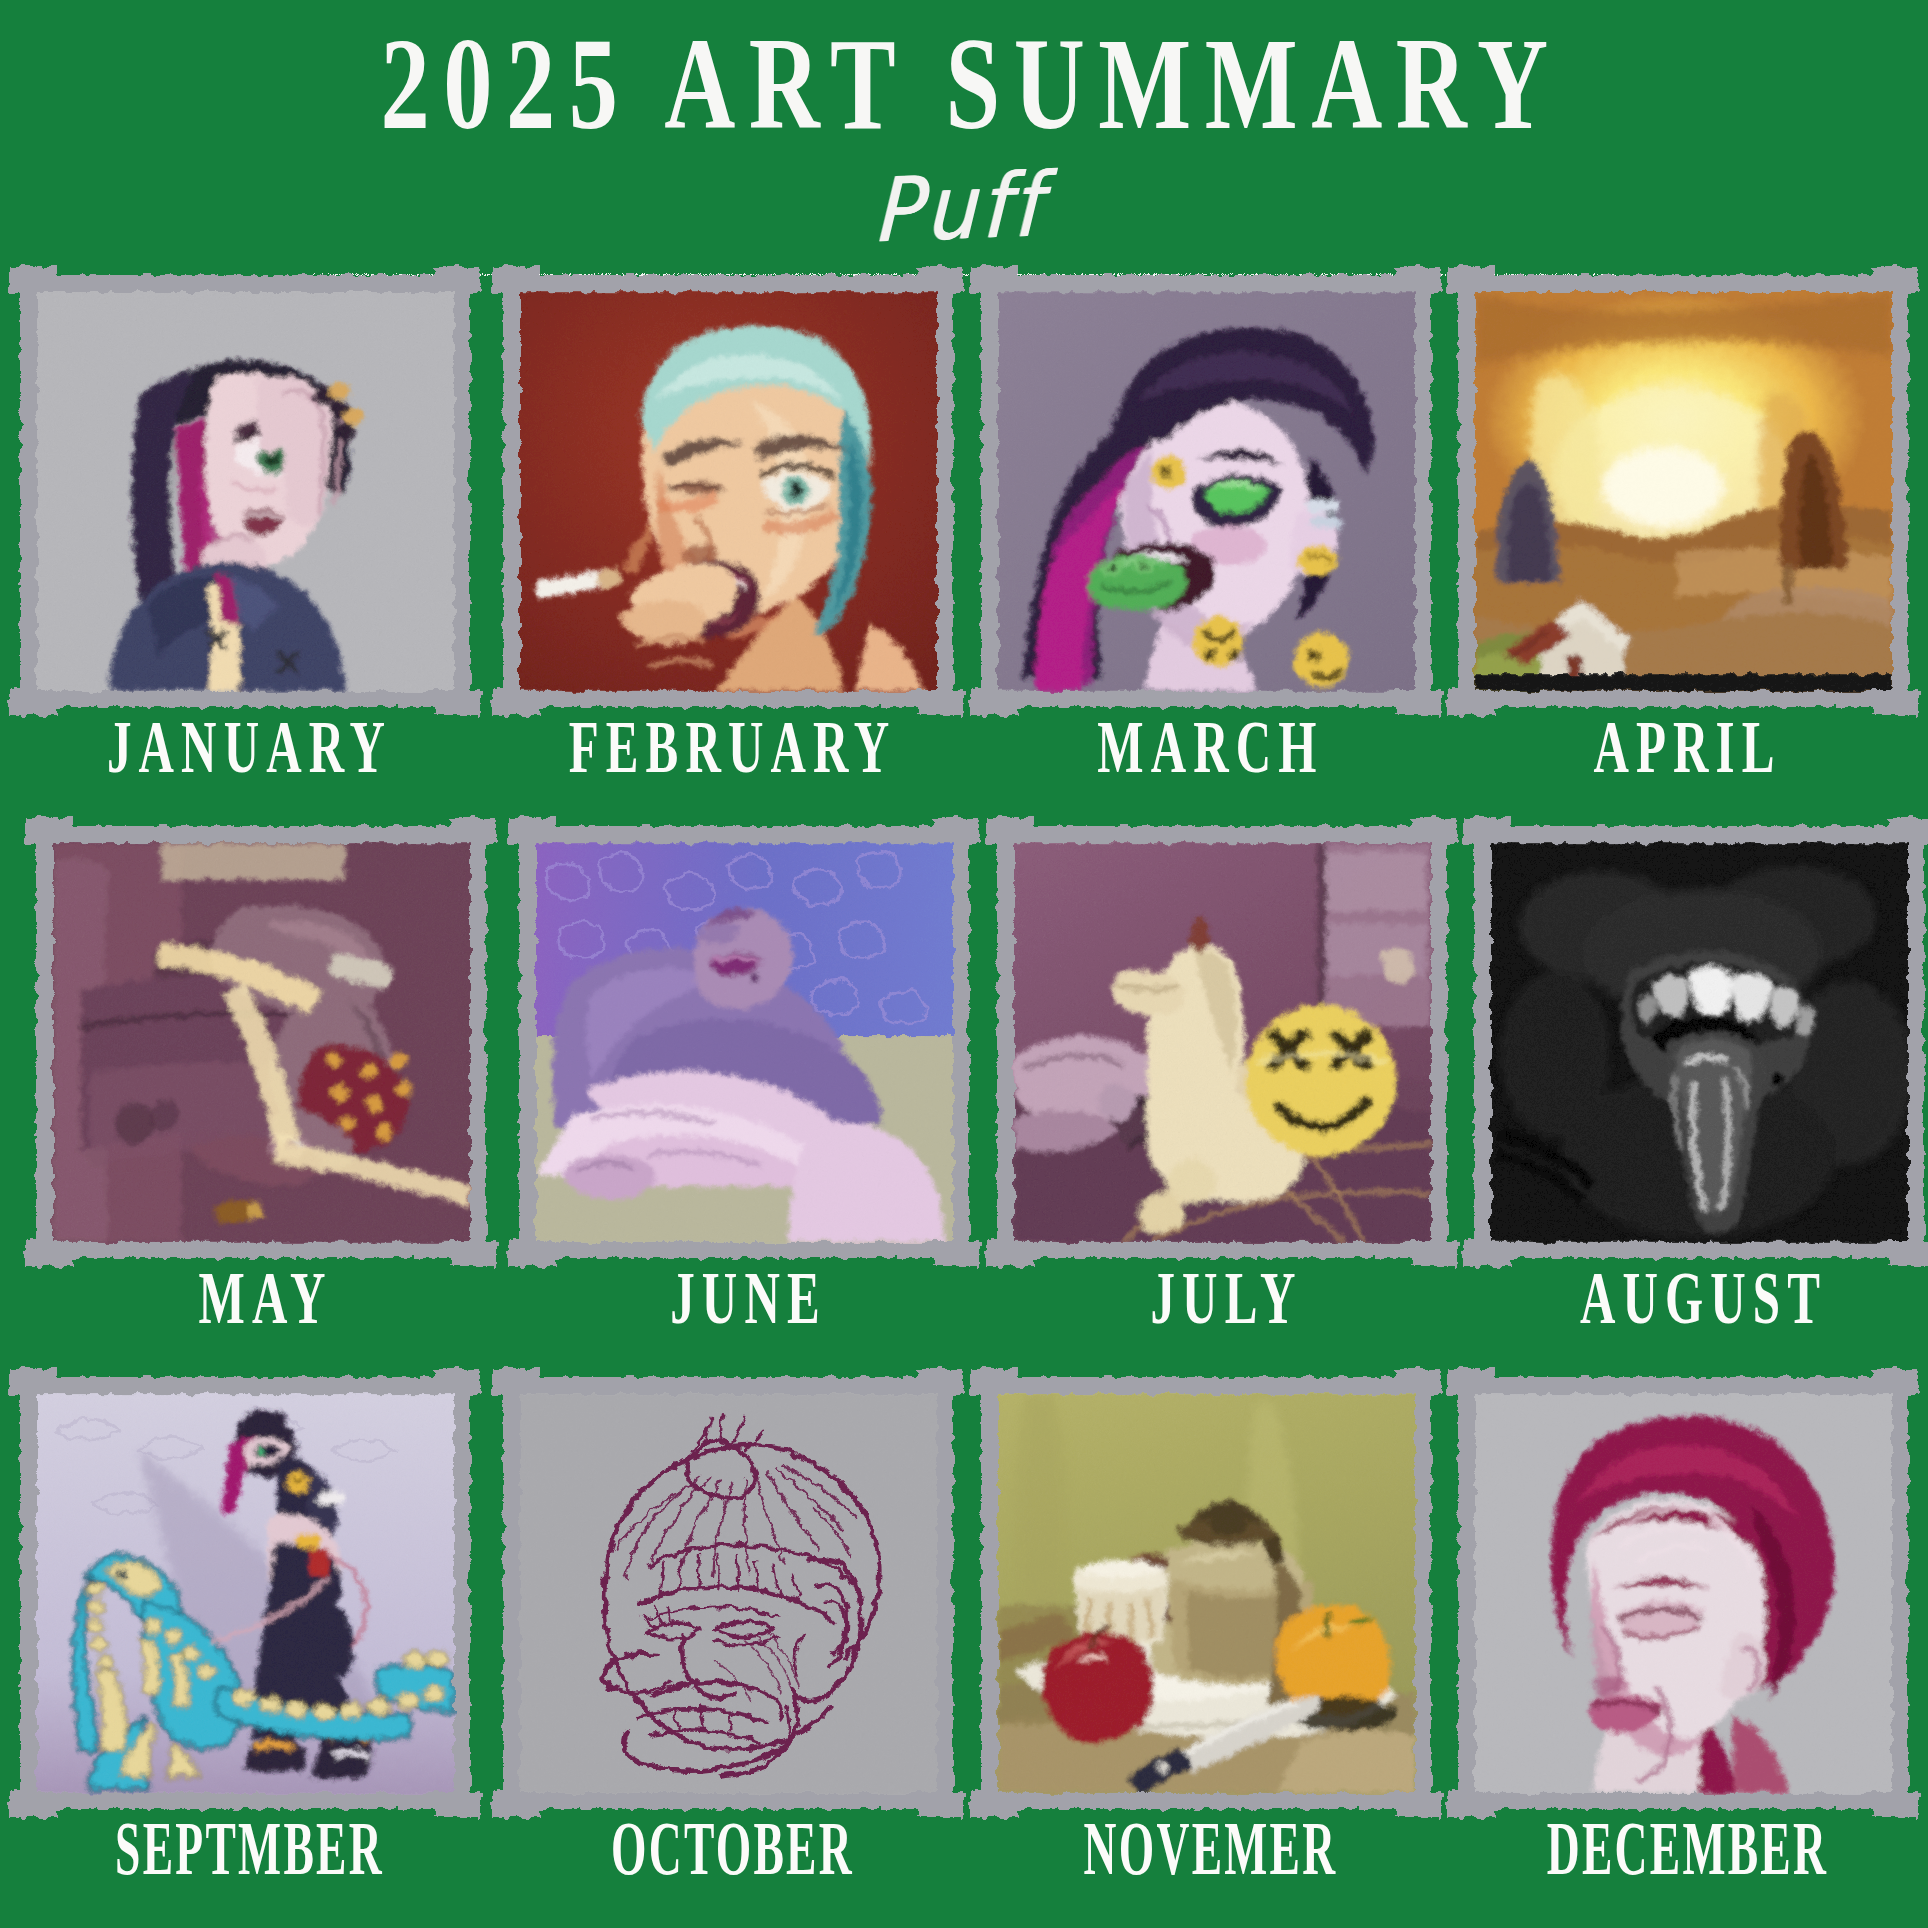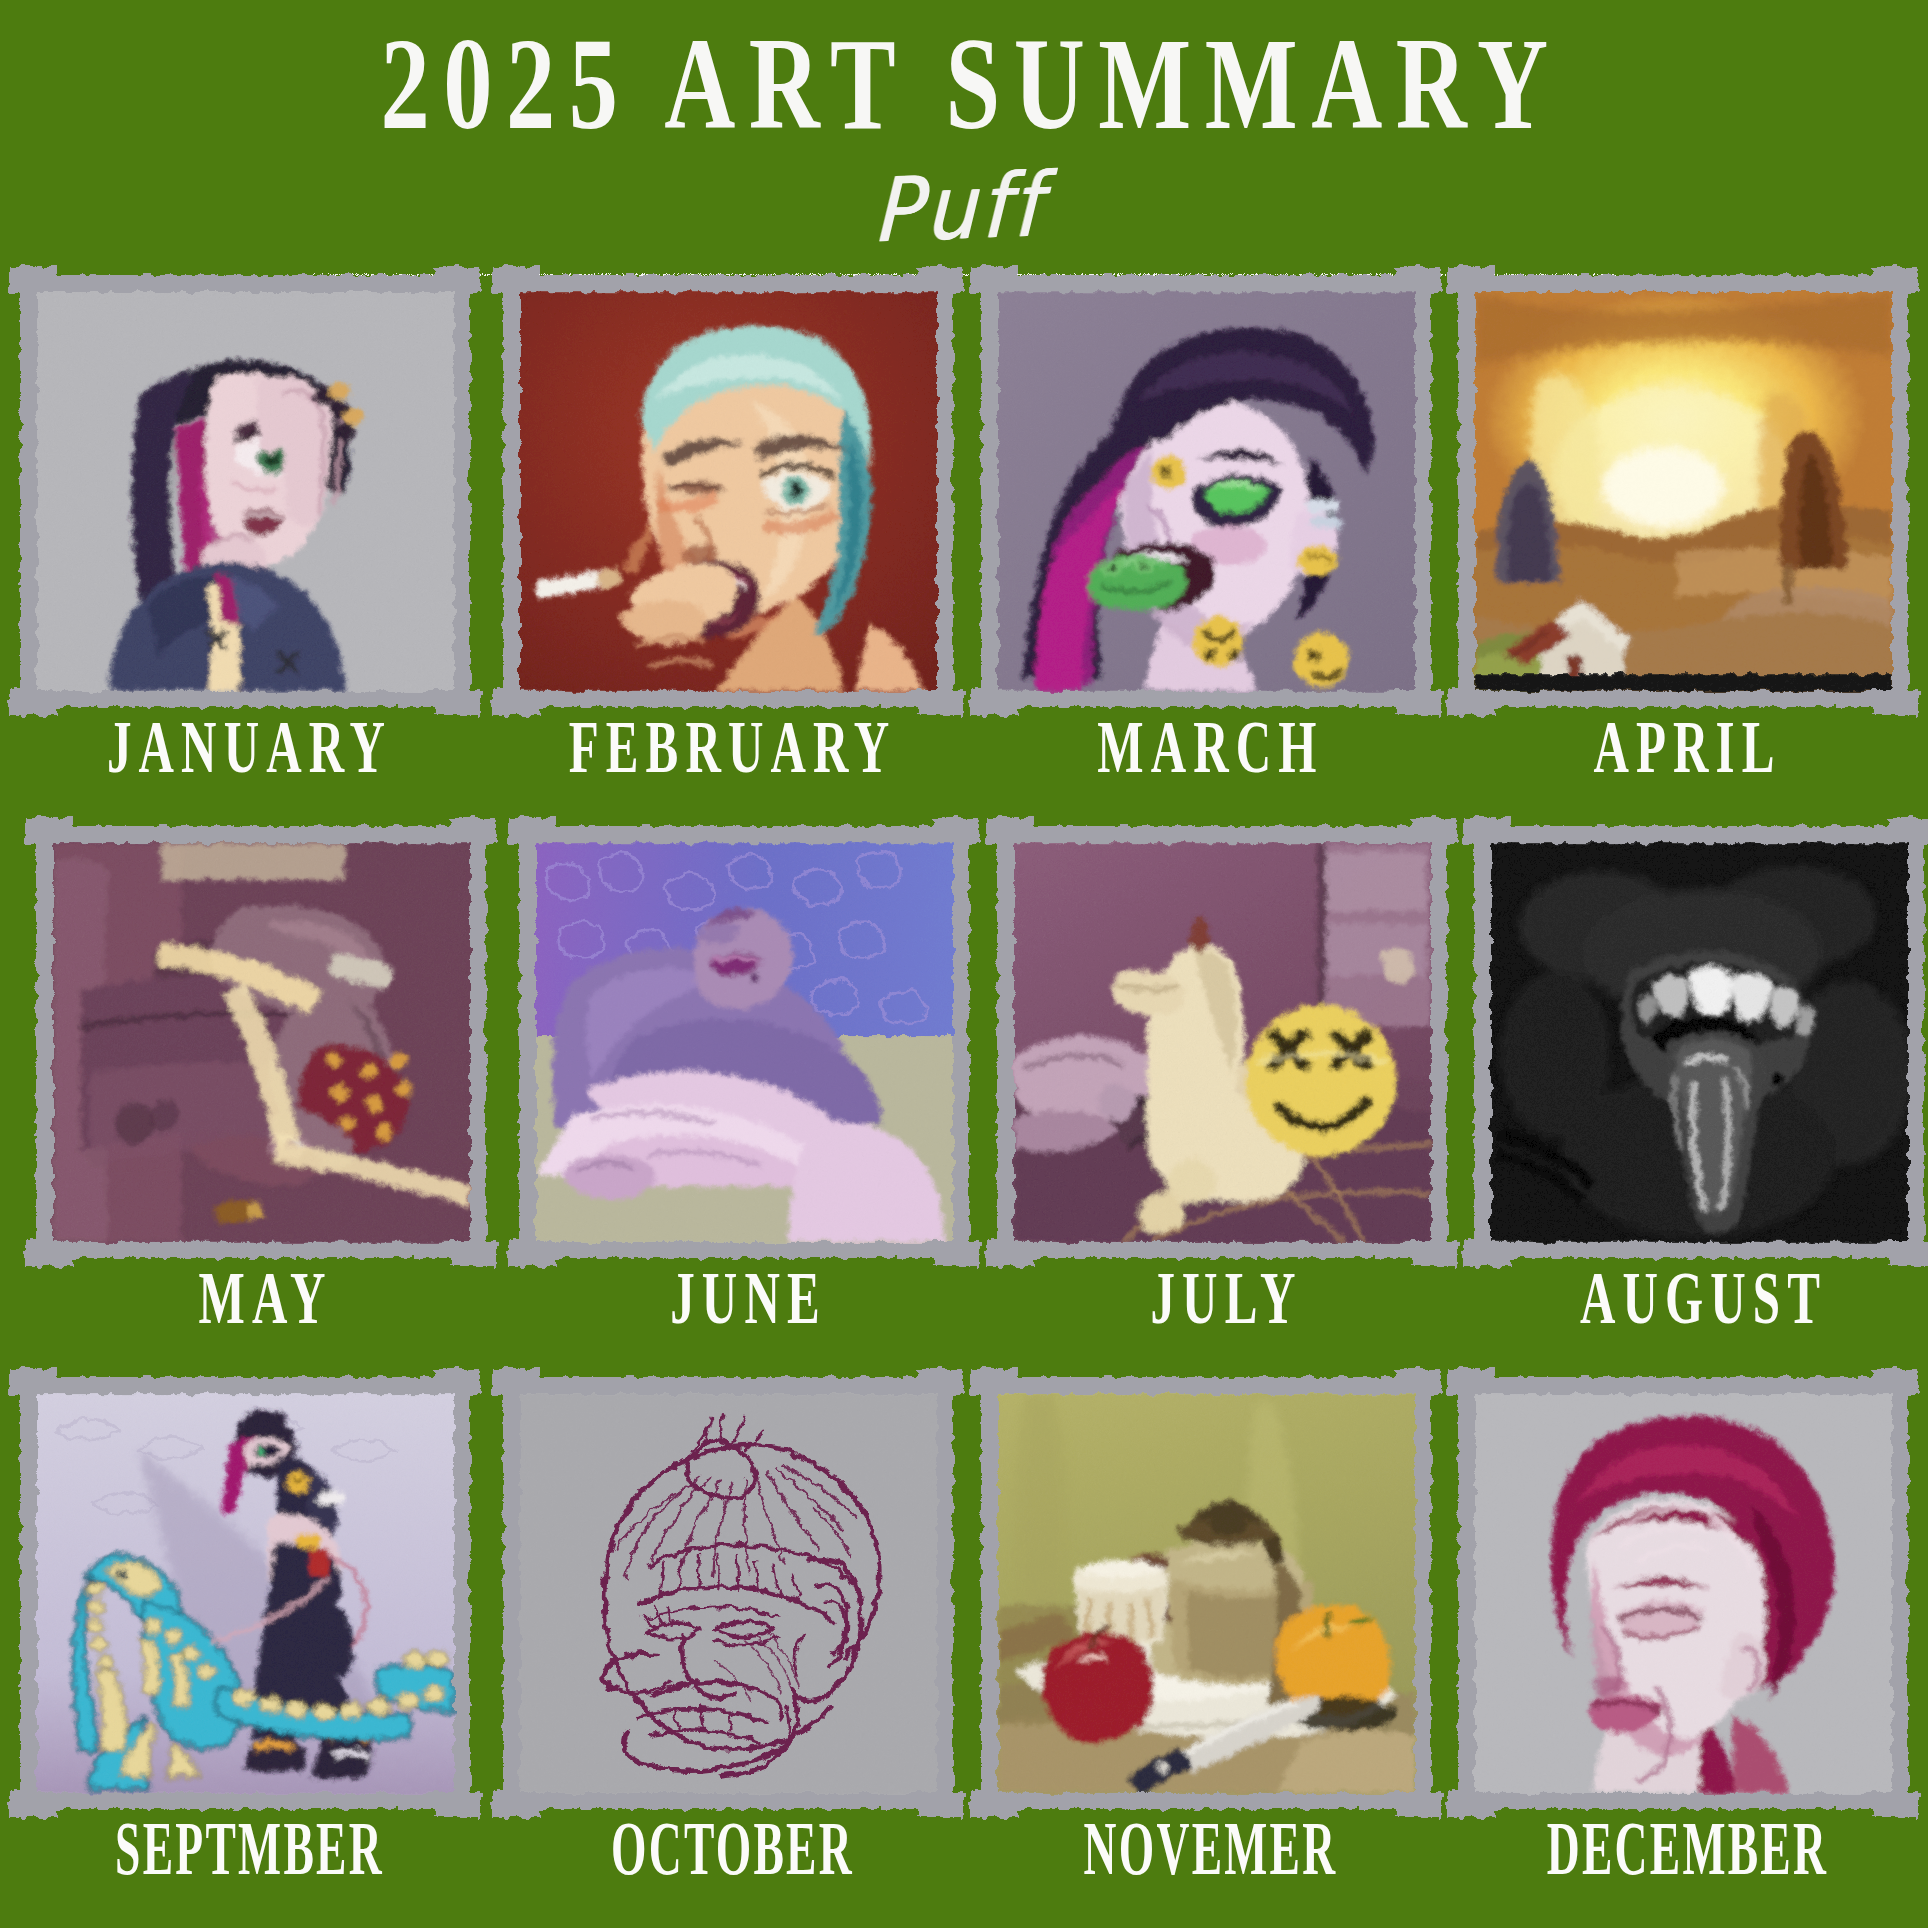--- a/index.html
+++ b/index.html
@@ -2,21 +2,21 @@
 <html style="font-size:14.7px"><head>
 <meta charset="utf-8">
 <style>
   * { box-sizing: border-box; margin: 0; padding: 0; }
   html, body {
     width: 1928px; height: 1928px;
     background: #1f1f21;
     font-family: "Liberation Serif", serif;
     overflow: hidden;
   }
-  .page { position: relative; width: 1928px; height: 1928px; background: #4d7c0f; }
+  .page { position: relative; width: 1928px; height: 1928px; background: #15803d; }
 
   
   .title-block { position: absolute; top: 0; left: 0; width: 1928px; height: 275px;
     display: flex; flex-direction: column; align-items: center; }
   .main-title {
     font-family: "Liberation Serif", serif;
     font-weight: 700;
     font-size: 107px;
     line-height: 1;
     letter-spacing: 14.7px;

